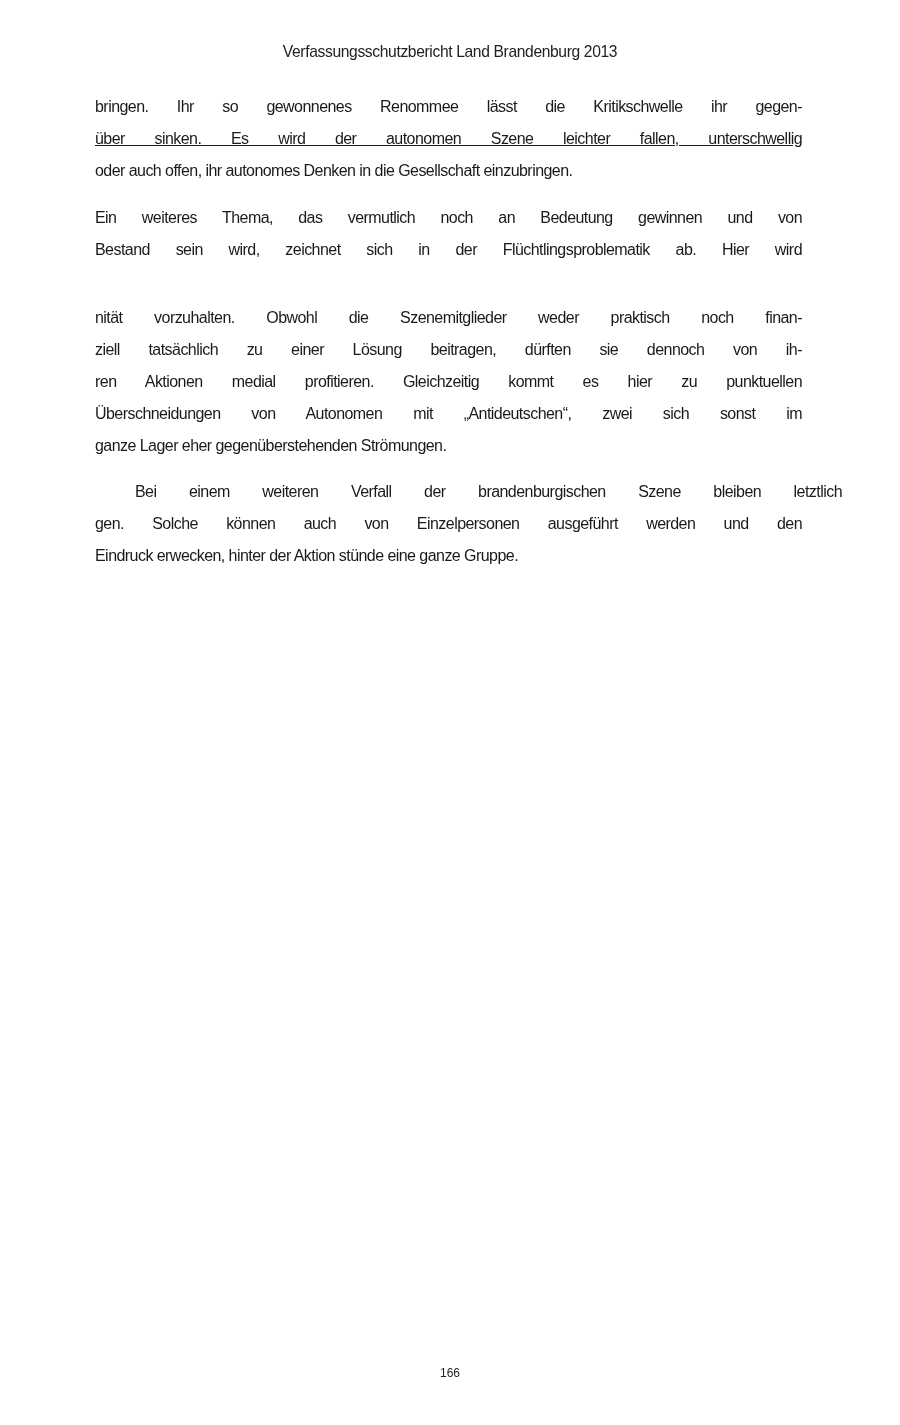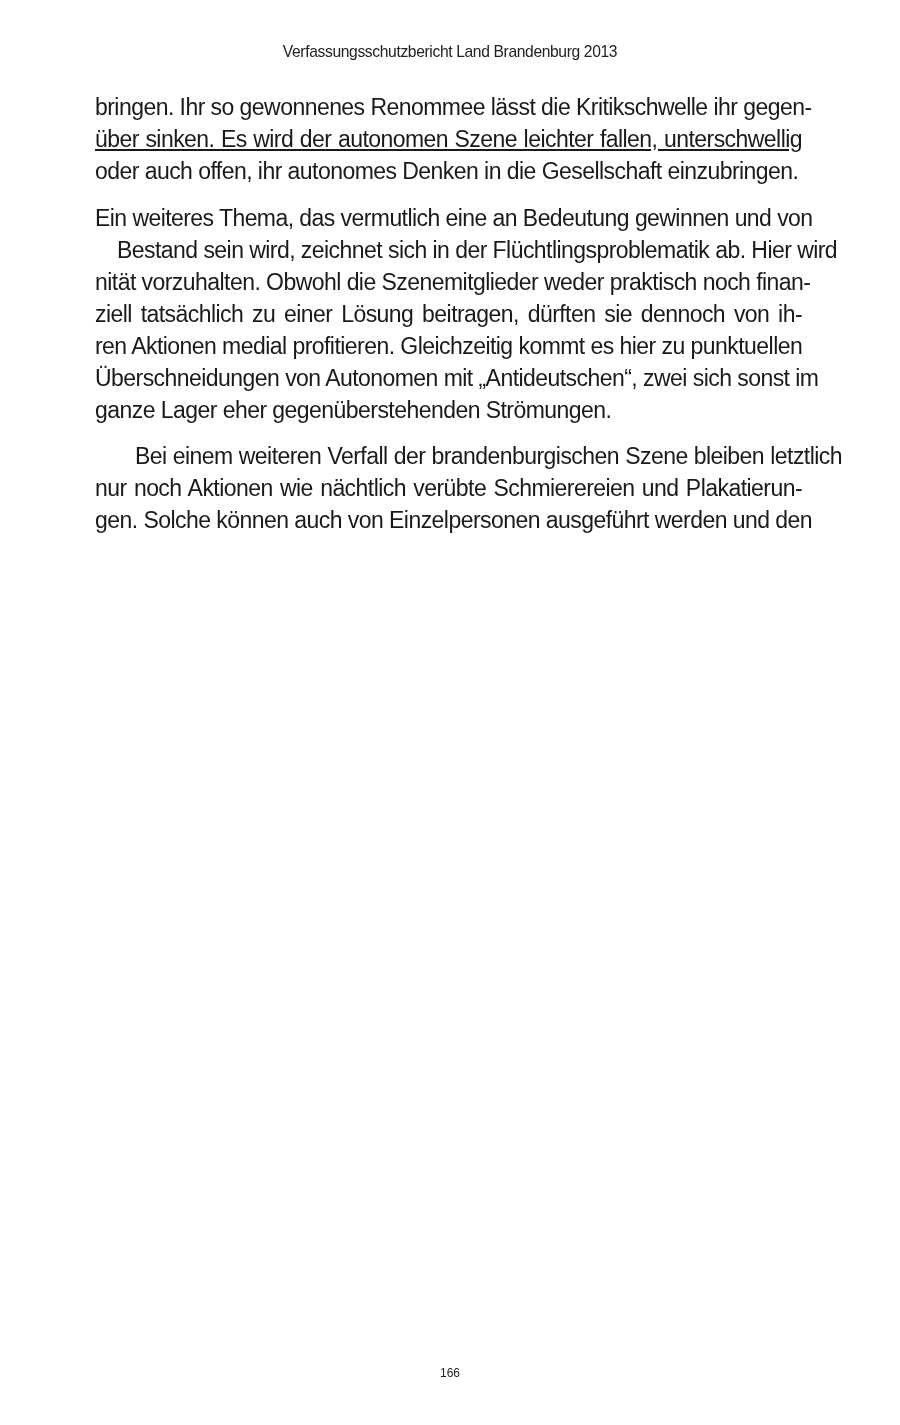--- a/index.html
+++ b/index.html
@@ -28,21 +28,21 @@
       color: #222;
     }
     .body-text {
       position: absolute;
       top: 91px;
       left: 95px;
       width: 707px;
     }
     .para {
       margin: 0 0 14.5px 0;
-      font-size: 23px;
+      font-size: 16px;
       line-height: 32px;
       letter-spacing: -0.55px;
       text-align: justify;
       color: #1a1a1a;
     }
     .line {
       display: block;
       white-space: nowrap;
       text-align: justify;
       text-align-last: justify;
@@ -66,28 +66,28 @@
 
 <div class="running-header">Verfassungsschutzbericht Land Brandenburg 2013</div>
 
 <div class="body-text">
   <p class="para">
     <span class="line" style="display: block; width: 707px;">bringen. Ihr so gewonnenes Renommee lässt die Kritikschwelle ihr gegen-</span>
     <span class="line" style="display: block; width: 707px; text-decoration: underline;">über sinken. Es wird der autonomen Szene leichter fallen, unterschwellig</span>
     <span class="line last" style="display: block; width: auto;">oder auch offen, ihr autonomes Denken in die Gesellschaft einzubringen.</span>
   </p>
   <p class="para">
-    <span class="line" style="display: block; width: 708px; transform: scaleX(0.998588);">Ein weiteres Thema, das vermutlich eine an Bedeutung gewinnen und von</span>
-    <span class="line" style="display: block; width: 707px; margin-left: 22px;">Bestand sein wird, zeichnet sich in der Flüchtlingsproblematik ab. Hier wird</span>
-    <span class="line" style="display: block; width: 707px;">nität vorzuhalten. Obwohl die Szenemitglieder weder praktisch noch finan-</span>
+    <span class="line" style="display: block; width: 708px; transform: scaleX(0.998588);">Ein weiteres Thema, das vermutlich noch an Bedeutung gewinnen und von</span>
+    <span class="line" style="display: block; width: 707px;">Bestand sein wird, zeichnet sich in der Flüchtlingsproblematik ab. Hier wird</span>
+    <span class="line" style="display: block; width: 707px; margin-top: 36px;">nität vorzuhalten. Obwohl die Szenemitglieder weder praktisch noch finan-</span>
     <span class="line" style="display: block; width: 707px;">ziell tatsächlich zu einer Lösung beitragen, dürften sie dennoch von ih-</span>
     <span class="line" style="display: block; width: 707px;">ren Aktionen medial profitieren. Gleichzeitig kommt es hier zu punktuellen</span>
     <span class="line" style="display: block; width: 707px;">Überschneidungen von Autonomen mit „Antideutschen“, zwei sich sonst im</span>
     <span class="line last" style="display: block; width: auto;">ganze Lager eher gegenüberstehenden Strömungen.</span>
   </p>
   <p class="para">
     <span class="line" style="display: block; width: 707px; margin-left: 40px;">Bei einem weiteren Verfall der brandenburgischen Szene bleiben letztlich</span>
-    <span class="line" style="display: block; width: 707px;">nur noch Aktionen wie nächtlich verübte Schmierereien und Plakatierun-</span>
     <span class="line" style="display: block; width: 707px;">gen. Solche können auch von Einzelpersonen ausgeführt werden und den</span>
+    <span class="line last" style="display: block; width: auto;">Eindruck erwecken, hinter der Aktion stünde eine ganze Gruppe.</span>
   </p>
 </div>
 
 <div class="page-number">166</div>
 
 </body></html>

